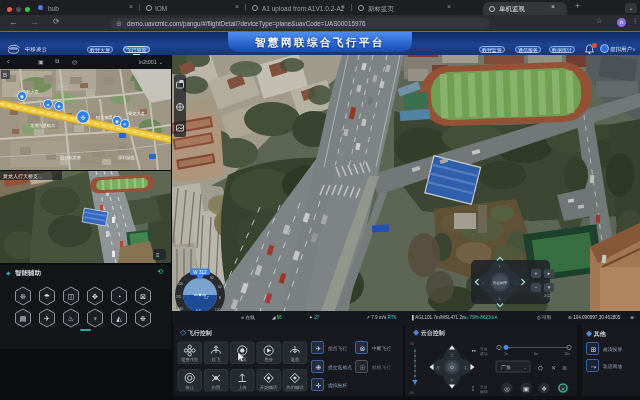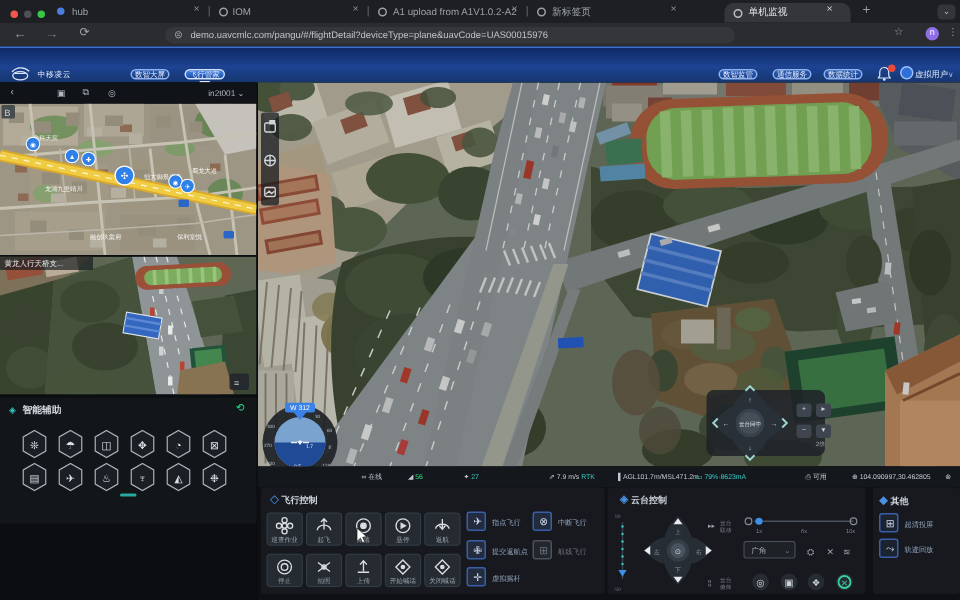--- a/index.html
+++ b/index.html
@@ -90,20 +90,23 @@
 
   <div id="apphead">
     <svg style="position:absolute; left:6px; top:12px;" width="15" height="10" viewBox="0 0 15 10">
       <ellipse cx="7.5" cy="6.5" rx="5" ry="2.8" fill="none" stroke="#dce6f8" stroke-width="0.8"></ellipse>
       <path d="M2,4 C5,0.5 10,0.5 13.5,3.5 M4,5 L11,5" stroke="#dce6f8" stroke-width="0.8" fill="none"></path>
     </svg>
     <div style="position:absolute; left:25px; top:13.5px; color:#e8eefc; font-size:5.2px; letter-spacing:0.4px;">中移凌云</div>
     <div class="hpill" style="left:87px; width:26px; background:linear-gradient(180deg,#2a5cb4,#163577);">数智大屏</div>
     <div class="hpill" style="left:123px; width:27px; background:linear-gradient(180deg,#4a86e8,#1d4ea8); border-color:#cfe2ff;">飞行管家</div>
     <div style="position:absolute; left:133px; top:21.5px; width:7px; height:1.5px; background:#dce8ff; border-radius:1px;"></div>
+    <div id="banner">
+        <span>智慧网联综合飞行平台</span>
+      </div>
     <div class="hpill" style="left:479px; width:26px;">数智监管</div>
     <div class="hpill" style="left:515px; width:26px;">通信服务</div>
     <div class="hpill" style="left:549px; width:26px;">数据统计</div>
     <svg style="position:absolute; left:585px; top:12px;" width="9" height="10" viewBox="0 0 9 10">
         <path d="M4.5,1 C6.5,1 7.5,2.5 7.5,4.5 L7.5,6.5 L8.5,8 L0.5,8 L1.5,6.5 L1.5,4.5 C1.5,2.5 2.5,1 4.5,1 Z" fill="none" stroke="#dfe8fa" stroke-width="0.8"></path>
         <circle cx="4.5" cy="9" r="0.9" fill="#dfe8fa"></circle>
       </svg>
     <div style="position:absolute; left:592px; top:11px; width:5px; height:5px; background:#e84b3c; border-radius:50%;"></div>
     <div style="position:absolute; left:600px; top:12px; width:9px; height:9px; background:#2f6fd8; border-radius:50%; border:1px solid #9cc0ff;"></div>
     <div style="position:absolute; left:610px; top:14px; color:#dfe8fa; font-size:5.5px;">虚拟用户</div>

